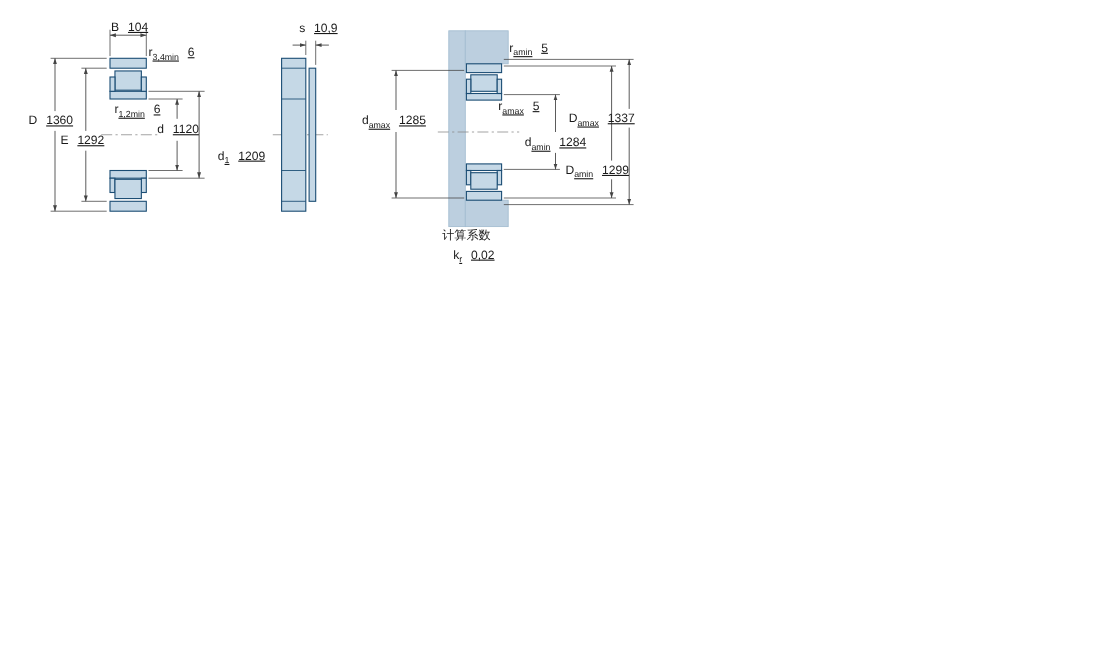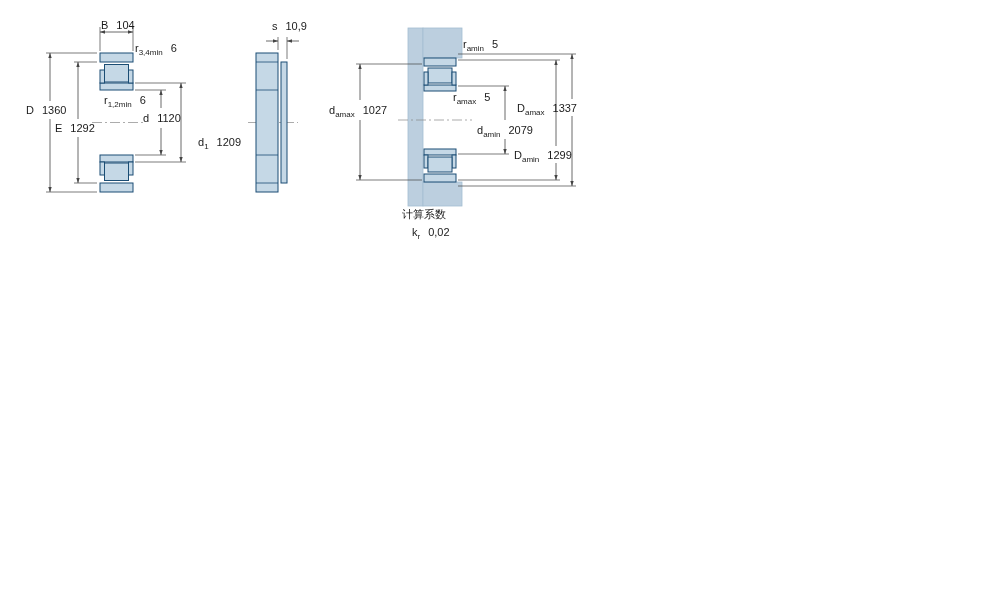--- a/index.html
+++ b/index.html
@@ -1,22 +1,22 @@
 <!DOCTYPE html>
 <html><head>
 <meta charset="utf-8">
 <style>
   * { margin:0; padding:0; box-sizing:border-box; }
   html,body { width:1000px; height:600px; background:#ffffff; overflow:hidden; }
   body { font-family:"Liberation Sans", sans-serif; position:relative; }
   #stage { position:absolute; left:0; top:0; width:1000px; height:600px; }
   svg.draw { position:absolute; left:0; top:0; }
   .lbl { position:absolute; font-size:11px; color:#1a1a1a; white-space:nowrap; line-height:1.15; }
-  .lbl sub { font-size:8px; line-height:1; }
-  .lbl .v { margin-left:8px; }
+  .lbl sub { font-size:8px; line-height:1;text-decoration:underline; }
+  .lbl .v { margin-left:8px;text-decoration:underline; }
   .ring  { fill:#c5d8e6; stroke:#1b4d74; stroke-width:1; }
   .shade { fill:#bccfdf; stroke:#a4bdd1; stroke-width:0.8; }
   .edge  { stroke:#1b4d74; stroke-width:0.8; }
   .dim   { stroke:#444444; stroke-width:0.8; fill:none; }
   .ext   { stroke:#444444; stroke-width:0.7; }
   .cl    { stroke:#888888; stroke-width:0.7; stroke-dasharray:10 3 2 3; }
 </style>
 </head>
 <body>
 
@@ -133,21 +133,21 @@
   <div class="lbl" style="left:101px;top:19px"><span>B</span><sub></sub><span class="v">104</span></div>
   <div class="lbl" style="left:135px;top:42px"><span>r</span><sub>3,4min</sub><span class="v">6</span></div>
   <div class="lbl" style="left:26px;top:104px"><span>D</span><sub></sub><span class="v">1360</span></div>
   <div class="lbl" style="left:104px;top:94px"><span>r</span><sub>1,2min</sub><span class="v">6</span></div>
   <div class="lbl" style="left:55px;top:122px"><span>E</span><sub></sub><span class="v">1292</span></div>
   <div class="lbl" style="left:143px;top:112px"><span>d</span><sub></sub><span class="v">1120</span></div>
   <div class="lbl" style="left:198px;top:136px"><span>d</span><sub>1</sub><span class="v">1209</span></div>
   <div class="lbl" style="left:272px;top:20px"><span>s</span><sub></sub><span class="v">10,9</span></div>
   <div class="lbl" style="left:463px;top:38px"><span>r</span><sub>amin</sub><span class="v">5</span></div>
   <div class="lbl" style="left:453px;top:91px"><span>r</span><sub>amax</sub><span class="v">5</span></div>
-  <div class="lbl" style="left:329px;top:104px"><span>d</span><sub>amax</sub><span class="v">1027</span></div>
+  <div class="lbl" style="left:329px;top:104px"><span>d</span><sub>amax</sub><span class="v">1285</span></div>
   <div class="lbl" style="left:517px;top:102px"><span>D</span><sub>amax</sub><span class="v">1337</span></div>
-  <div class="lbl" style="left:477px;top:124px"><span>d</span><sub>amin</sub><span class="v">2079</span></div>
+  <div class="lbl" style="left:477px;top:124px"><span>d</span><sub>amin</sub><span class="v">1284</span></div>
   <div class="lbl" style="left:514px;top:149px"><span>D</span><sub>amin</sub><span class="v">1299</span></div>
 
   <div class="lbl" style="left:402px;top:208px"><span>计算系数</span></div>
   <div class="lbl" style="left:412px;top:226px"><span>k</span><sub>r</sub><span class="v">0,02</span></div>
 
 </div>
 
 </body></html>

